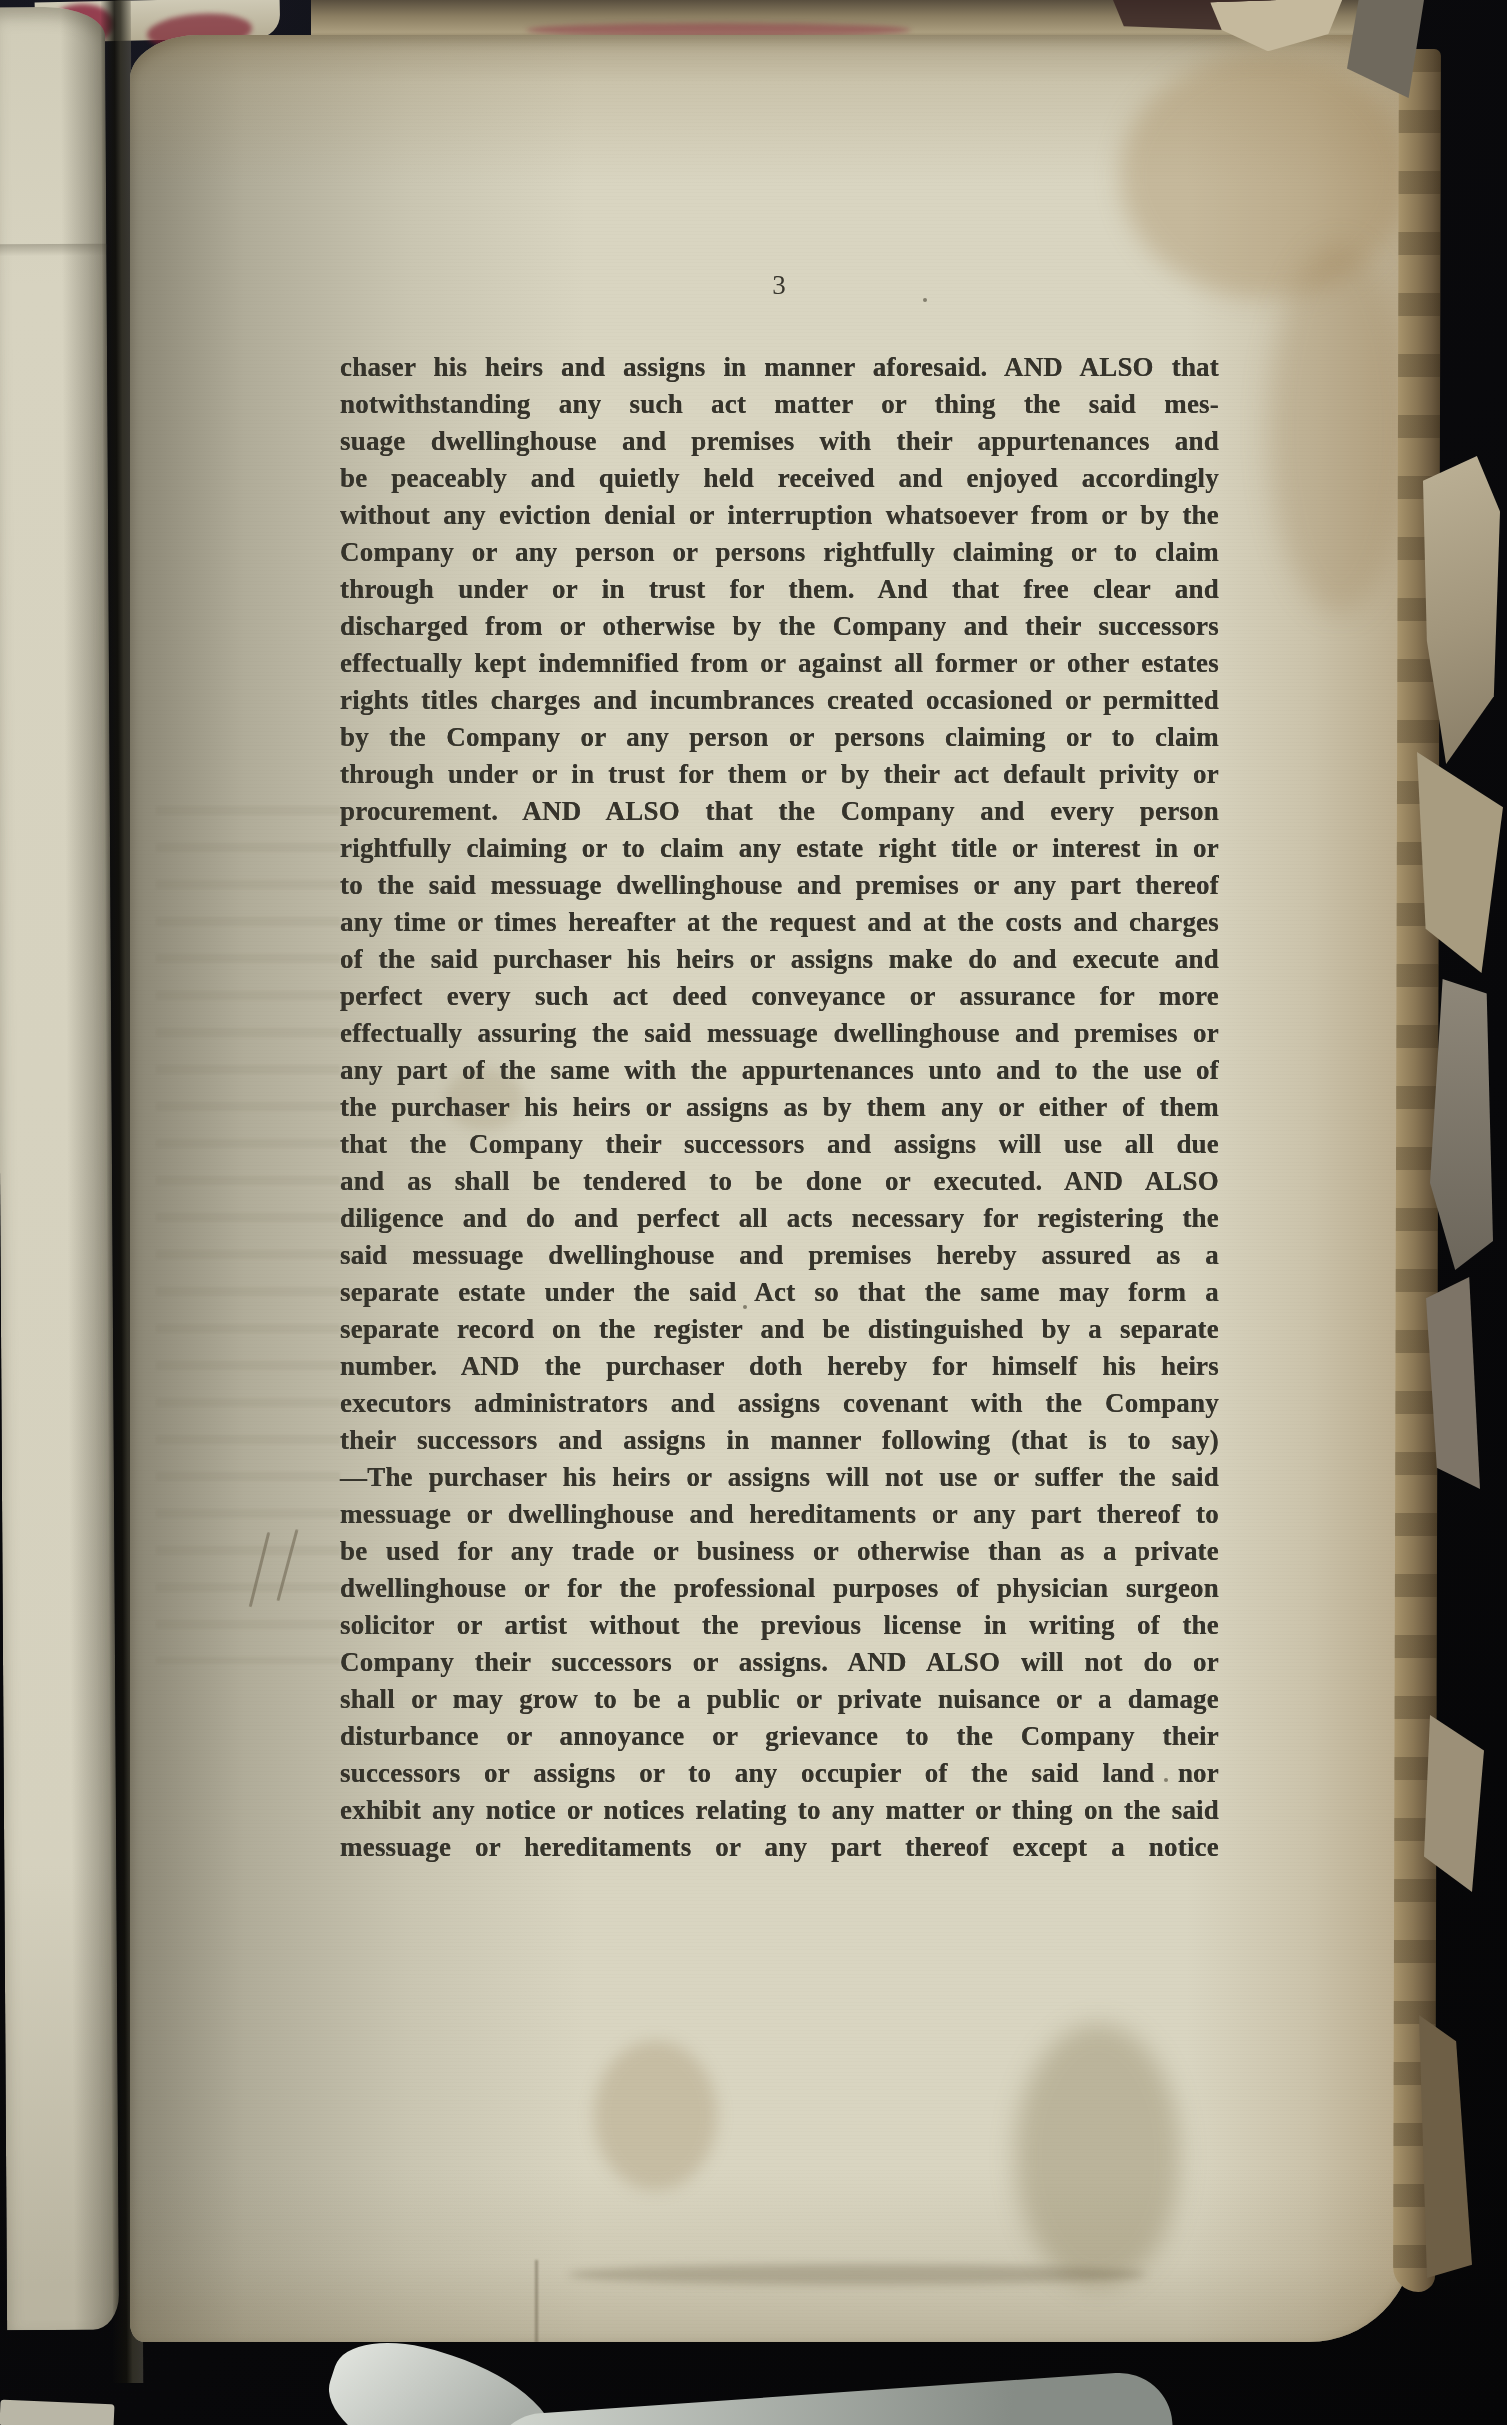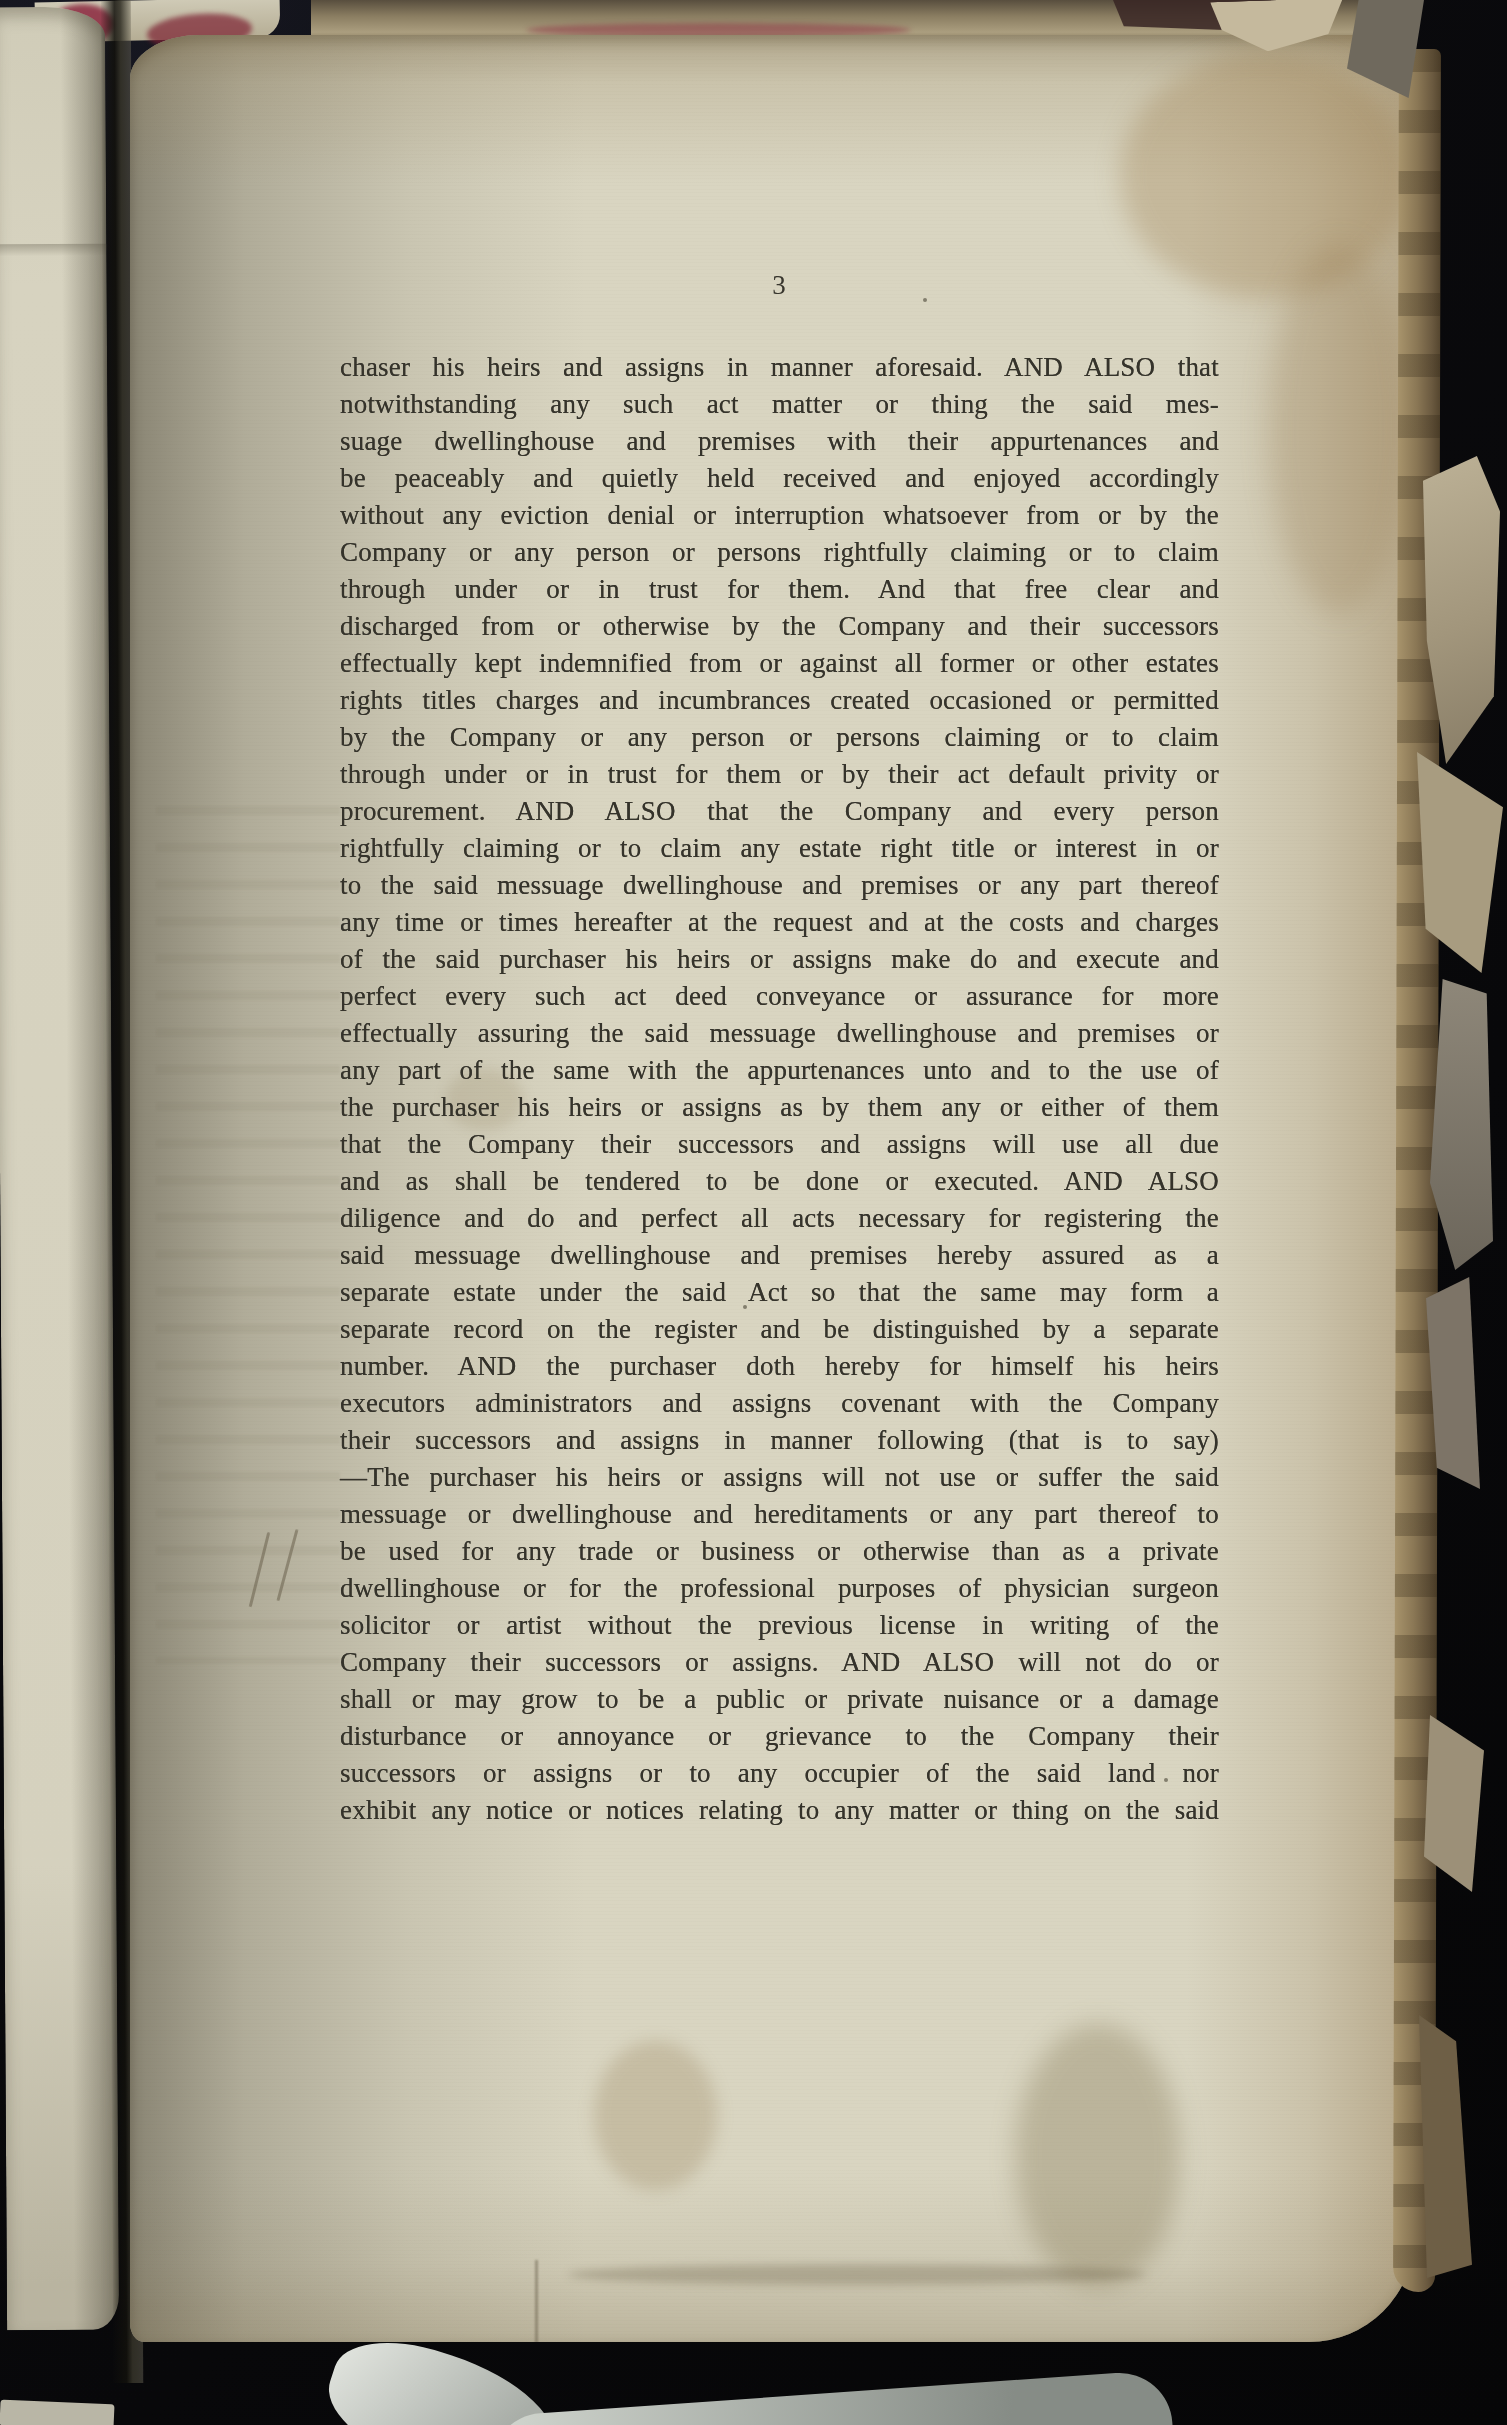--- a/index.html
+++ b/index.html
@@ -90,20 +90,21 @@
   }
   .text-block{
     position:absolute;left:210px;top:314px;width:879px;
     font-size:27px;line-height:37px;color:#35332b;
     letter-spacing:0.2px;
     text-shadow:0 0 0.5px rgba(53,51,43,.8);
   }
   .text-line{
     text-align:justify;text-align-last:justify;
     white-space:normal;
+    font-weight:bold;
   }
   .pencil{position:absolute;width:2.6px;background:rgba(105,96,76,.55);border-radius:1.8px;filter:blur(0.4px);}
   .pencil-1{left:128px;top:1496px;height:77px;transform:rotate(14deg);}
   .pencil-2{left:156px;top:1493px;height:74px;transform:rotate(15deg);}
   
   .edge-strip{
     position:absolute;left:1396px;top:49px;width:42px;height:2243px;
     background:linear-gradient(to right,#a8946c 0%, #8a7755 45%, #6b5a40 80%, #55462f 100%);
     border-radius:23px 10.5px 26px 39px;
     transform:rotate(.15deg);
@@ -210,20 +211,21 @@
         <div class="text-line">—The purchaser his heirs or assigns will not use or suffer the said</div>
         <div class="text-line">messuage or dwellinghouse and hereditaments or any part thereof to</div>
         <div class="text-line">be used for any trade or business or otherwise than as a private</div>
         <div class="text-line">dwellinghouse or for the professional purposes of physician surgeon</div>
         <div class="text-line">solicitor or artist without the previous license in writing of the</div>
         <div class="text-line">Company their successors or assigns.  AND ALSO will not do or</div>
         <div class="text-line">shall or may grow to be a public or private nuisance or a damage</div>
         <div class="text-line">disturbance or annoyance or grievance to the Company their</div>
         <div class="text-line">successors or assigns or to any occupier of the said land nor</div>
         <div class="text-line">exhibit any notice or notices relating to any matter or thing on the said</div>
+        <div class="text-line">messuage or hereditaments or any part thereof except a notice</div>
       </div>
 
     <div class="pencil pencil-1"></div>
     <div class="pencil pencil-2"></div>
   </div>
 
   <div class="edge-strip"></div>
   <div class="frag frag-top-a"></div>
   <div class="frag frag-top-b"></div>
   <div class="frag frag-a"></div>

